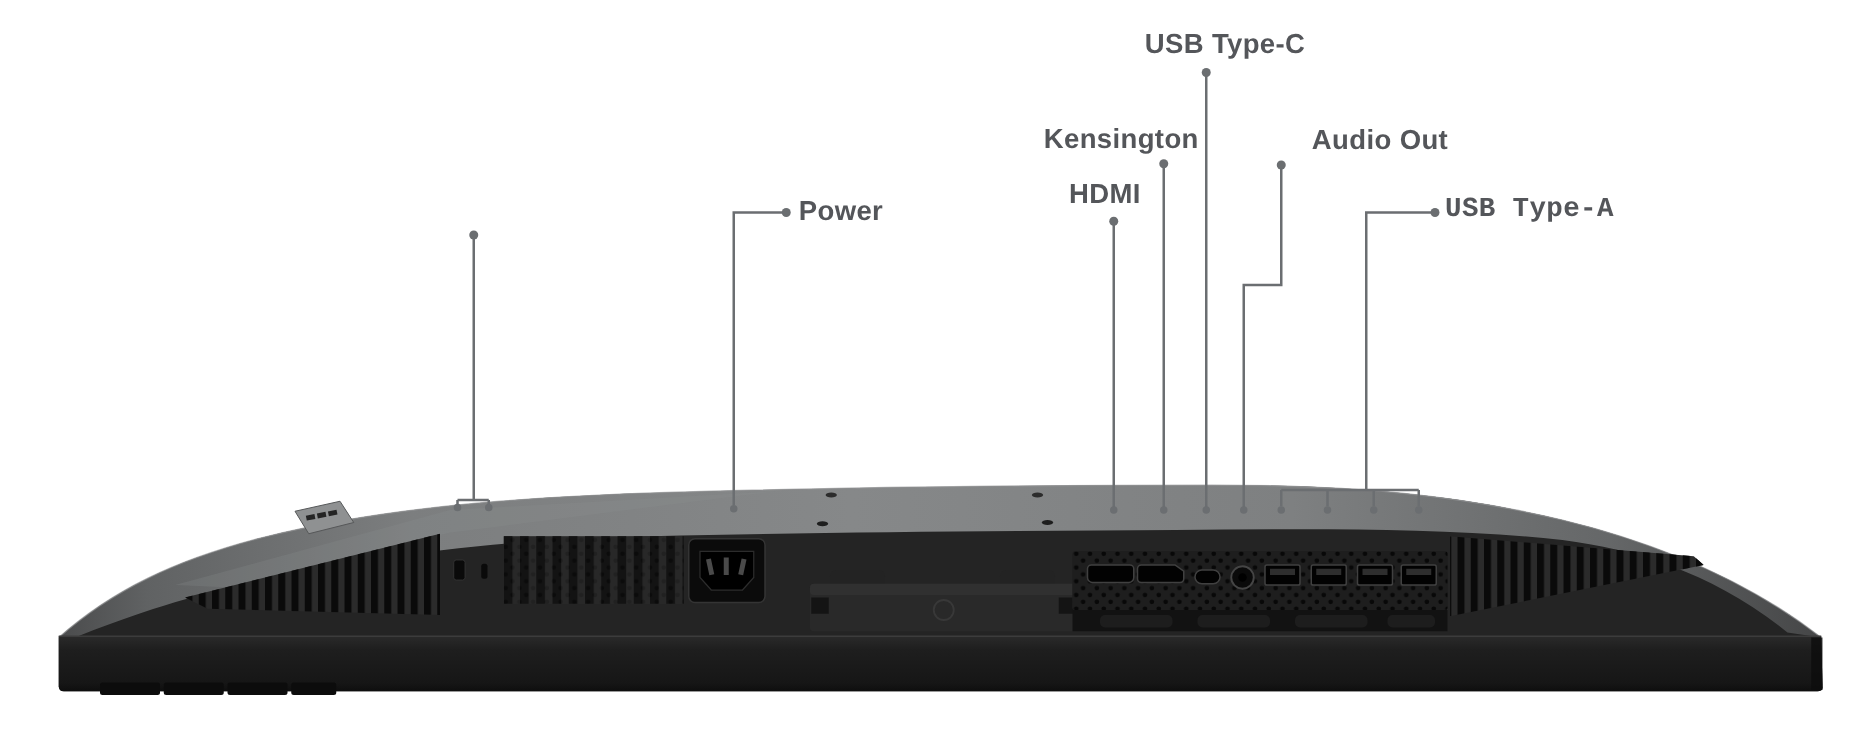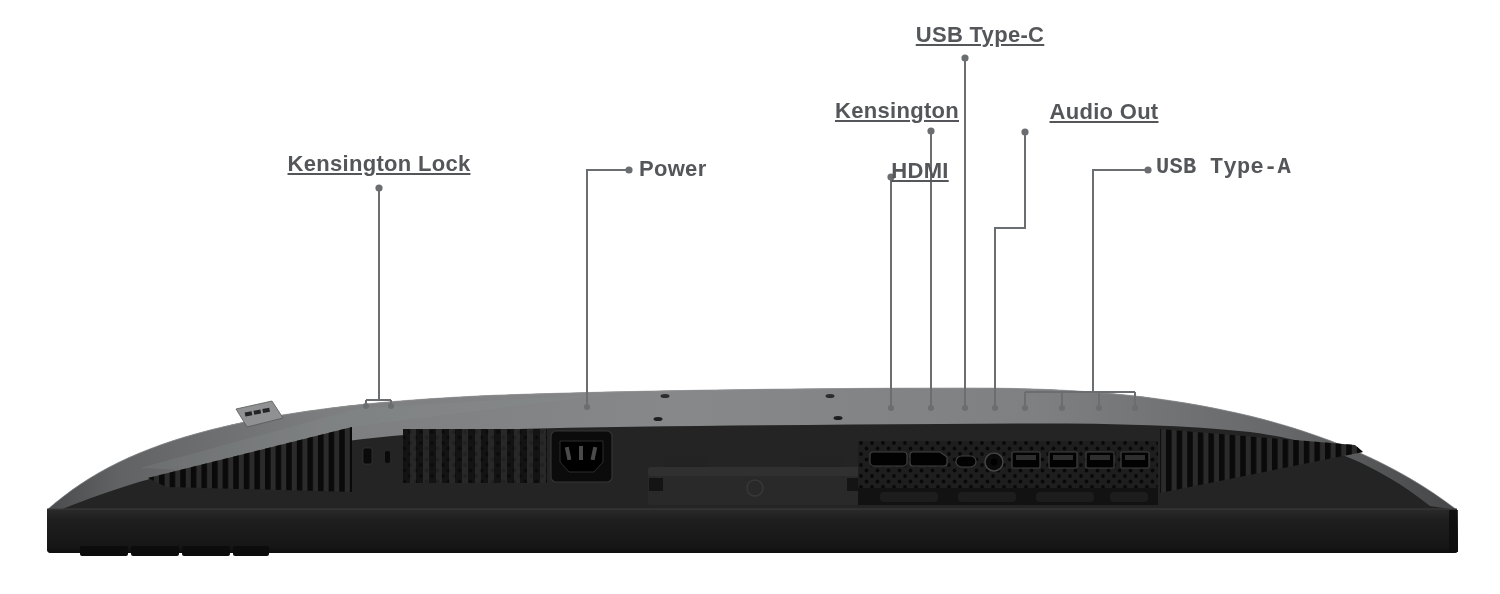--- a/index.html
+++ b/index.html
@@ -13,24 +13,24 @@
   .stage svg{position:absolute;left:0;top:0;}
   .port-label{
     position:absolute;
     font-weight:bold;
     font-size:22px;
     letter-spacing:0.3px;
     color:#54565A;
     white-space:nowrap;
     line-height:24px;
   }
-  .center{transform:translateX(-50%);text-decoration:underline;}
+  .center{transform:translateX(-50%);}
   .lbl-kensington{left:379px;top:152px;}
   .lbl-power{left:639px;top:157px;}
-  .lbl-hdmi{left:920px;top:143px;margin-top:16px;}
+  .lbl-hdmi{left:884px;top:143px;}
   .lbl-displayport{left:897px;top:99px;}
   .lbl-usbc{left:980px;top:23px;}
   .lbl-audio{left:1104px;top:100px;}
   .lbl-usba{left:1156px;top:156px;font-family:Liberation Mono, monospace;}
 </style>
 </head>
 <body>
 
 <div class="stage">
 
@@ -230,21 +230,20 @@
       <circle cx="1025" cy="132" r="3.6"></circle>
       <circle cx="995" cy="408" r="3"></circle>
       <circle cx="1148" cy="170" r="3.6"></circle>
       <circle cx="1025" cy="408" r="3"></circle>
       <circle cx="1062" cy="408" r="3"></circle>
       <circle cx="1099" cy="408" r="3"></circle>
       <circle cx="1135" cy="408" r="3"></circle>
     </g>
   </svg>
 
-  <div class="port-label center lbl-kensington">Kensington Lock</div>
   <div class="port-label lbl-power">Power</div>
   <div class="port-label center lbl-hdmi">HDMI</div>
   <div class="port-label center lbl-displayport">Kensington</div>
   <div class="port-label center lbl-usbc">USB Type-C</div>
   <div class="port-label center lbl-audio">Audio Out</div>
   <div class="port-label lbl-usba">USB Type-A</div>
 
 </div>
 
 </body></html>

